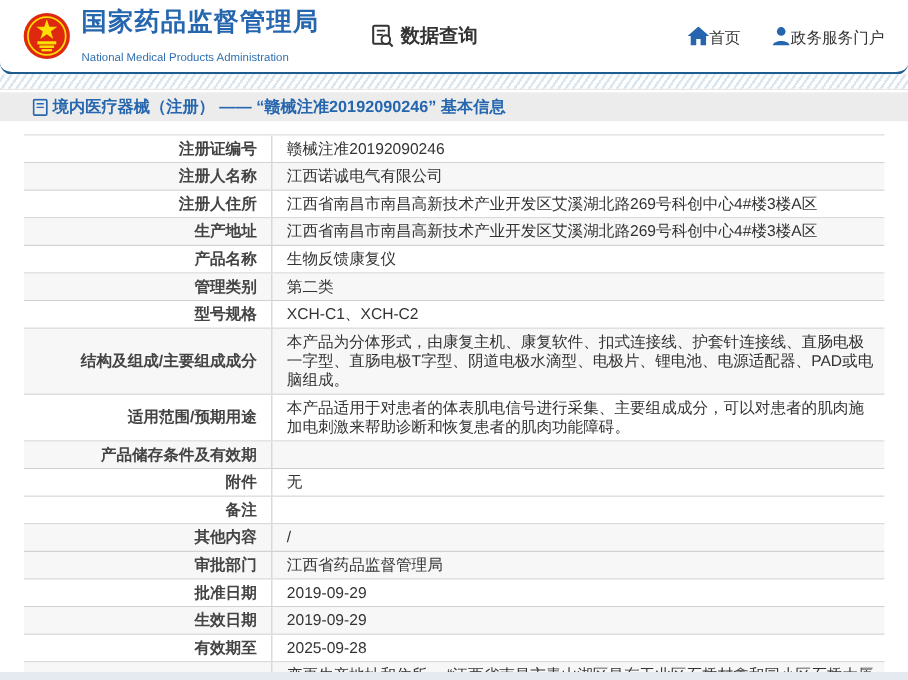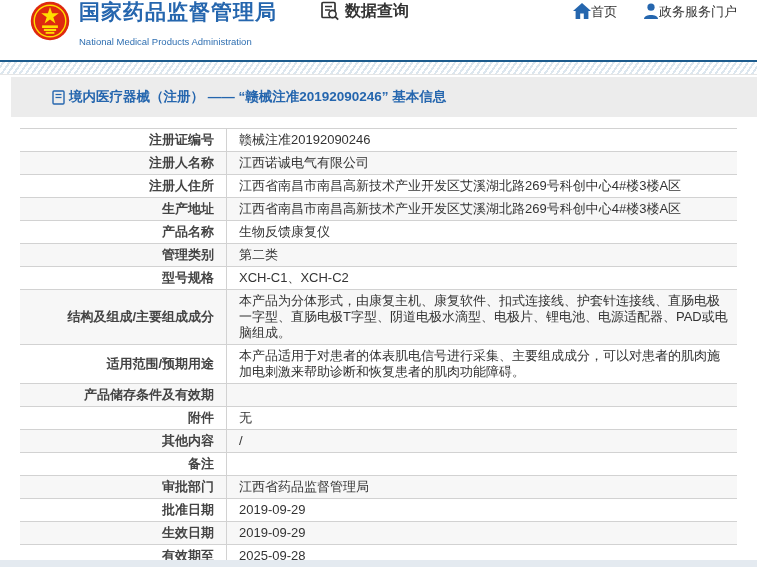--- a/index.html
+++ b/index.html
@@ -6,24 +6,25 @@
   html, body {
     width: 757px; height: 567px;
     font-family: "Liberation Sans", "DejaVu Sans", sans-serif;
     background: #ffffff;
     overflow: hidden;
   }
   
   .header {
     height: 62px;
     display: flex;
-    align-items: flex-start;
-    padding: 0 14px 0 29px;
+    align-items: center;
+    padding: 0 14px 0 18px;
     border-bottom: 2px solid #1d5c8e;
     background: #ffffff;
+    border-radius: 10px;
   }
   .emblem { width: 42px; height: 42px; flex: 0 0 auto; }
   .logo-text { margin-left: 8px; }
   .logo-title {
     color: #2566ae;
     font-size: 21px;
     font-weight: bold;
     letter-spacing: 1px;
     line-height: 24px;
   }
@@ -58,27 +59,26 @@
     height: 13px;
     background: repeating-linear-gradient(
       -55deg,
       #ffffff 0px, #ffffff 3px,
       #dce6ee 3px, #dce6ee 5px
     );
     border-bottom: 1px solid #e6e6e6;
   }
   
   .title-bar {
-    height: 40px;
+    height: 24px;
     background: #ececec;
     display: flex;
     align-items: center;
-    padding-left: 41px;
+    padding-left: 27px;
     margin-top: 2px;
-    margin-left: 11px;
   }
   .title-bar svg { margin-right: 4px; flex: 0 0 auto; }
   .page-title {
     color: #2566ae;
     font-size: 13.5px;
     font-weight: bold;
     white-space: nowrap;
   }
   
   .info-table {
@@ -238,31 +238,31 @@
         <span>产品储存条件及有效期</span>
       </div>
       <div class="tvalue"></div>
     </div>
     <div class="trow">
       <div class="tlabel">
         <span>附件</span>
       </div>
       <div class="tvalue">无</div>
     </div>
+    <div class="trow">
+      <div class="tlabel">
+        <span>备注</span>
+      </div>
+      <div class="tvalue"></div>
+    </div>
     <div class="trow alt">
       <div class="tlabel">
         <span>其他内容</span>
       </div>
       <div class="tvalue">/</div>
-    </div>
-    <div class="trow">
-      <div class="tlabel">
-        <span>备注</span>
-      </div>
-      <div class="tvalue"></div>
     </div>
     <div class="trow alt">
       <div class="tlabel">
         <span>审批部门</span>
       </div>
       <div class="tvalue">江西省药品监督管理局</div>
     </div>
     <div class="trow">
       <div class="tlabel">
         <span>批准日期</span>

